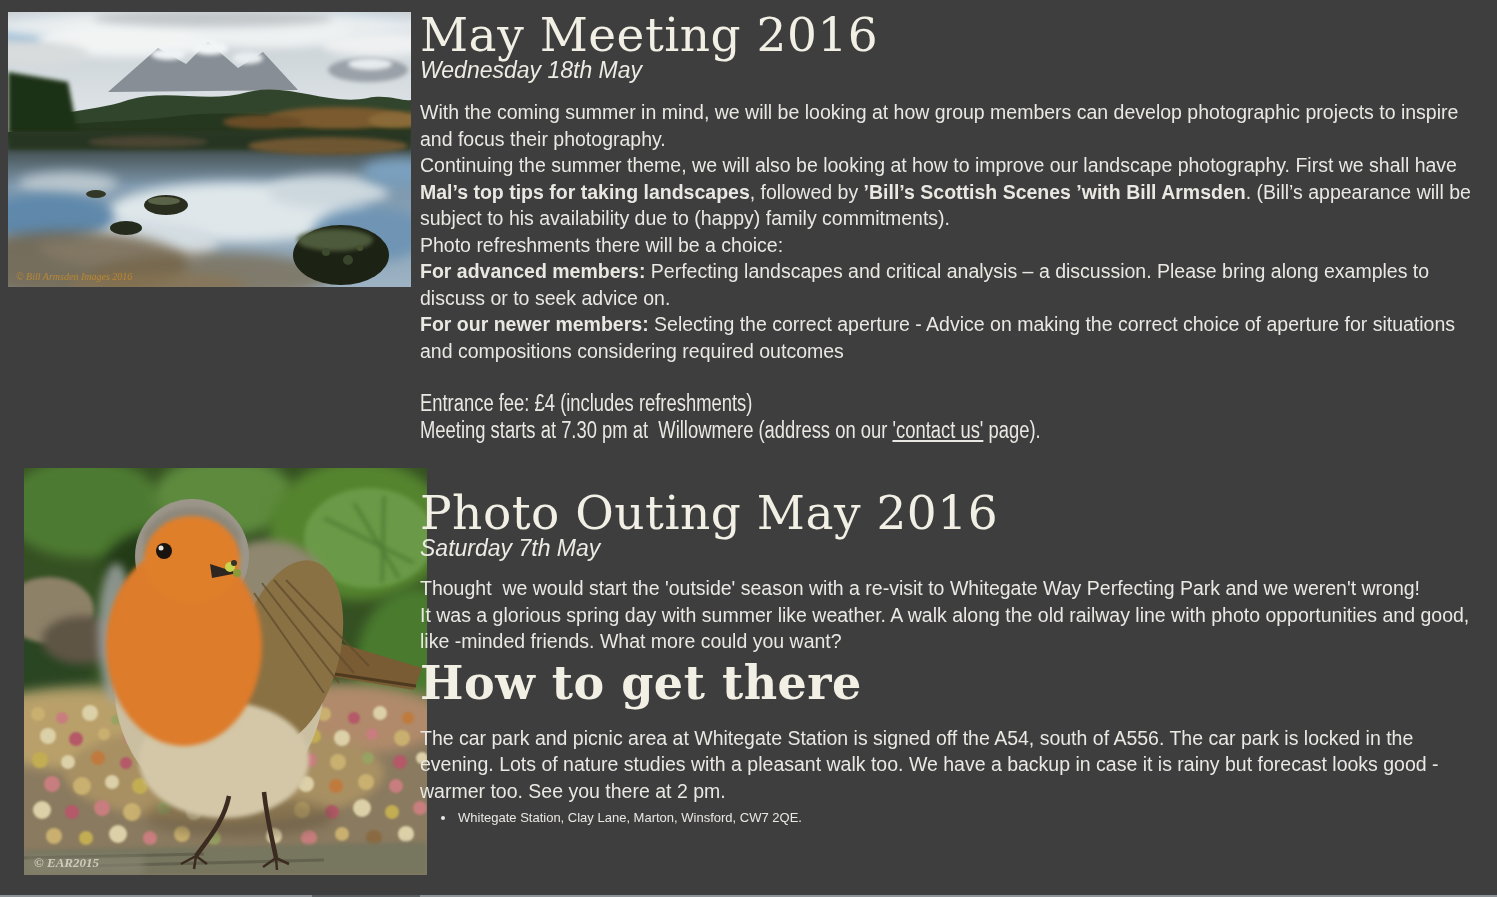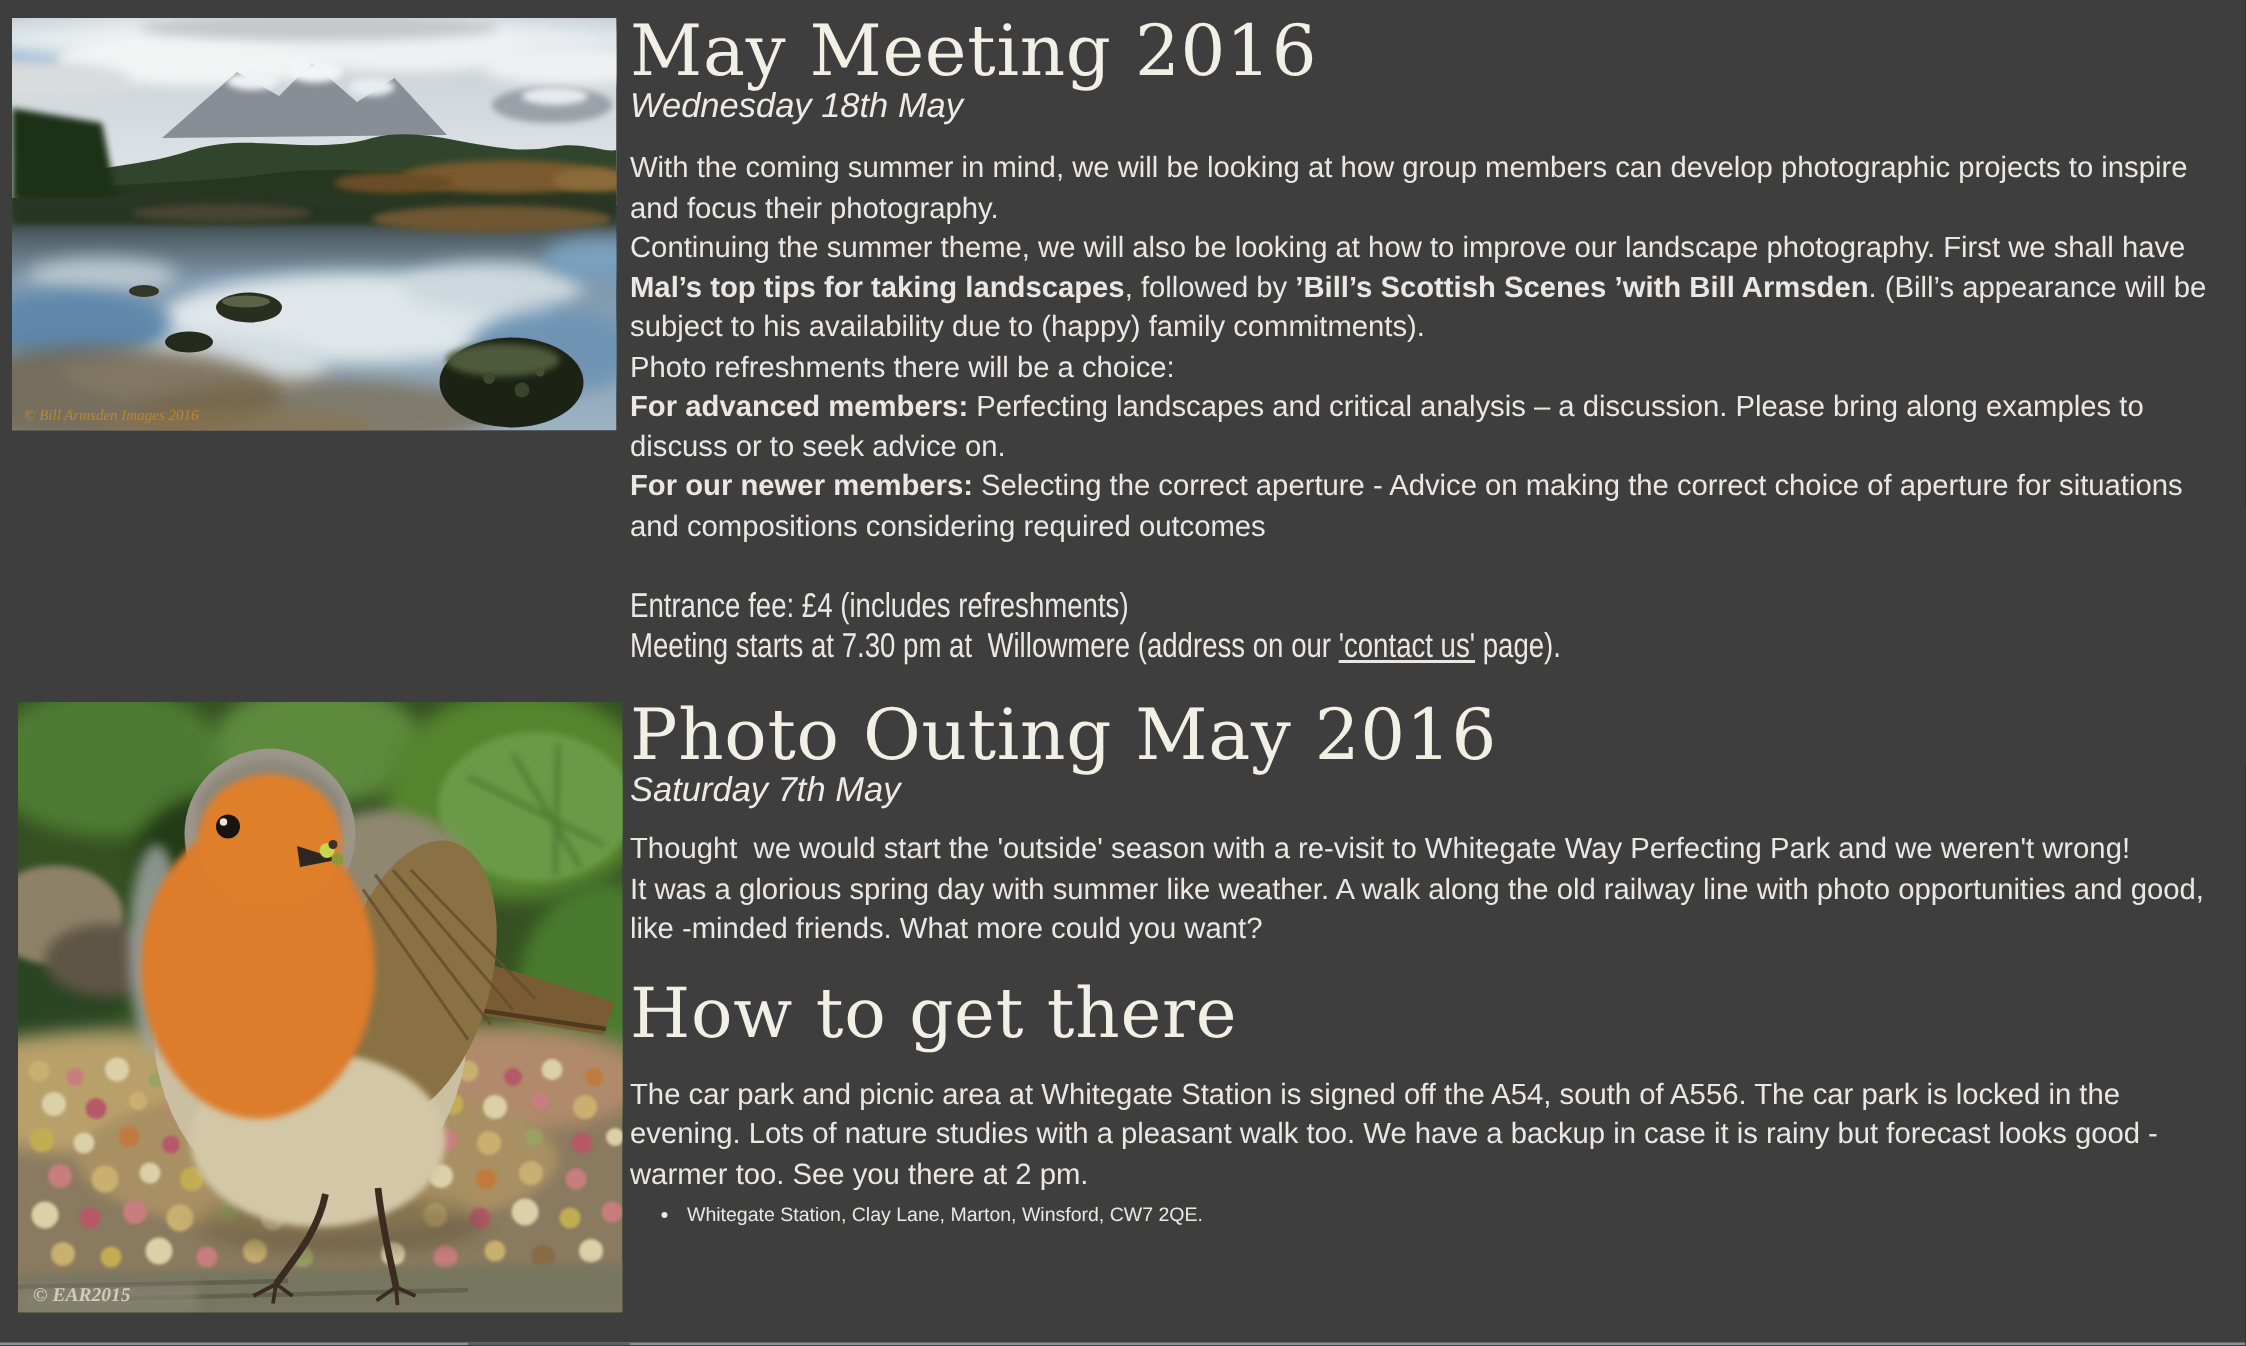--- a/index.html
+++ b/index.html
@@ -7,27 +7,27 @@
     position:relative;
     width:1497px;height:897px;
     background:#3e3e3e;
     font-family:"Liberation Sans",sans-serif;
     color:#e9e8e3;
     overflow:hidden;
   }
   .photo{position:absolute;display:block;margin:0;padding:0;}
   .photo svg{display:block;}
   .photo-landscape{left:8px;top:12px;width:403px;height:275px;text-align:center;}
-  .photo-robin{left:12px;top:468px;width:403px;height:407px;}
+  .photo-robin{left:24px;top:468px;width:403px;height:407px;}
   .textcol{position:absolute;left:420px;width:1052px;}
   .textcol-1{top:14px;}
-  .textcol-2{top:470px;}
+  .textcol-2{top:492px;}
   h1,h2{font-family:"DejaVu Serif","Liberation Serif",serif;font-weight:400;color:#f2efe5;margin:0;}
   h2.section-title{font-size:47px;line-height:42px;letter-spacing:.5px;}
-  h1.big-title{font-size:46px;line-height:52px;letter-spacing:.5px;margin-top:16px;margin-bottom:0;}
+  h1.big-title{font-size:46px;line-height:52px;letter-spacing:.5px;margin-top:2px;margin-bottom:0;font-weight:bold;}
   .date{font-style:italic;font-size:23px;line-height:22px;margin-top:3px;color:#ecebe4;}
   .paras{margin-top:18px;font-size:19.5px;line-height:26.5px;}
   .textcol-2 .paras{margin-top:16px;}
   .paras .para{white-space:pre-wrap;margin:0;}
   .b{font-weight:700;}
   .narrow{
     margin-top:26px;font-size:23px;line-height:27px;
     transform:scaleX(.8);transform-origin:left top;width:125%;
   }
   .link{color:inherit;text-decoration:underline;cursor:pointer;}

